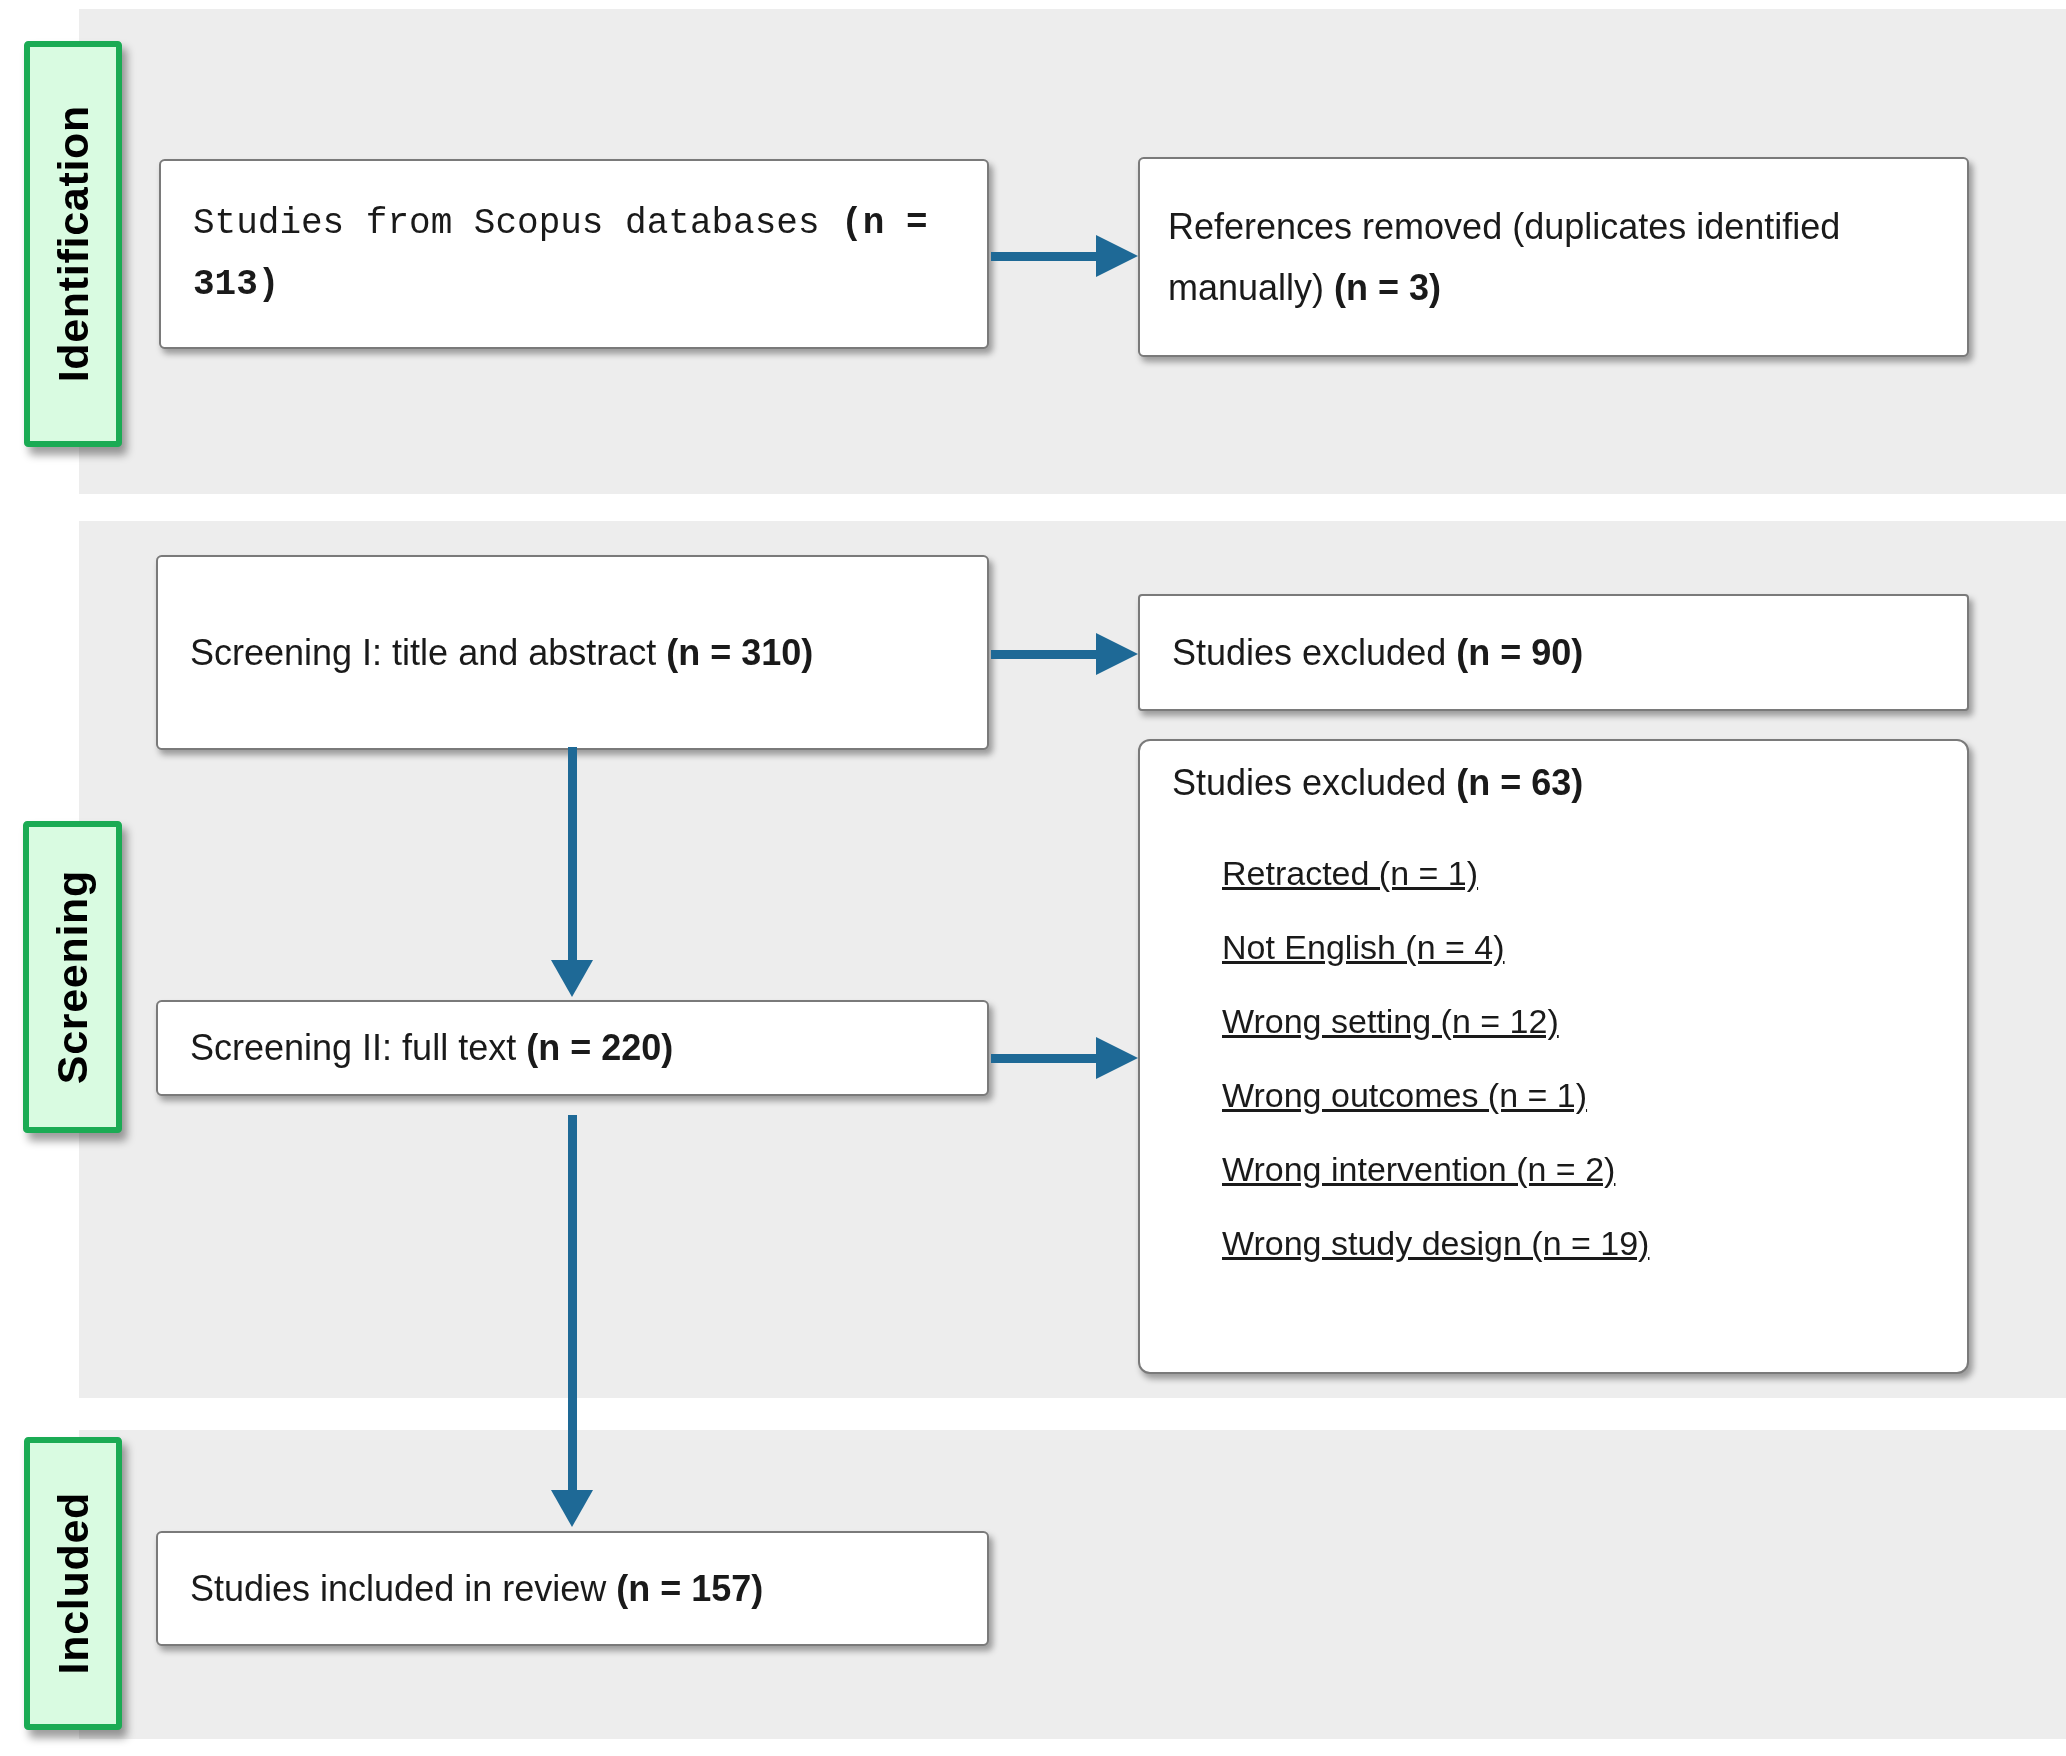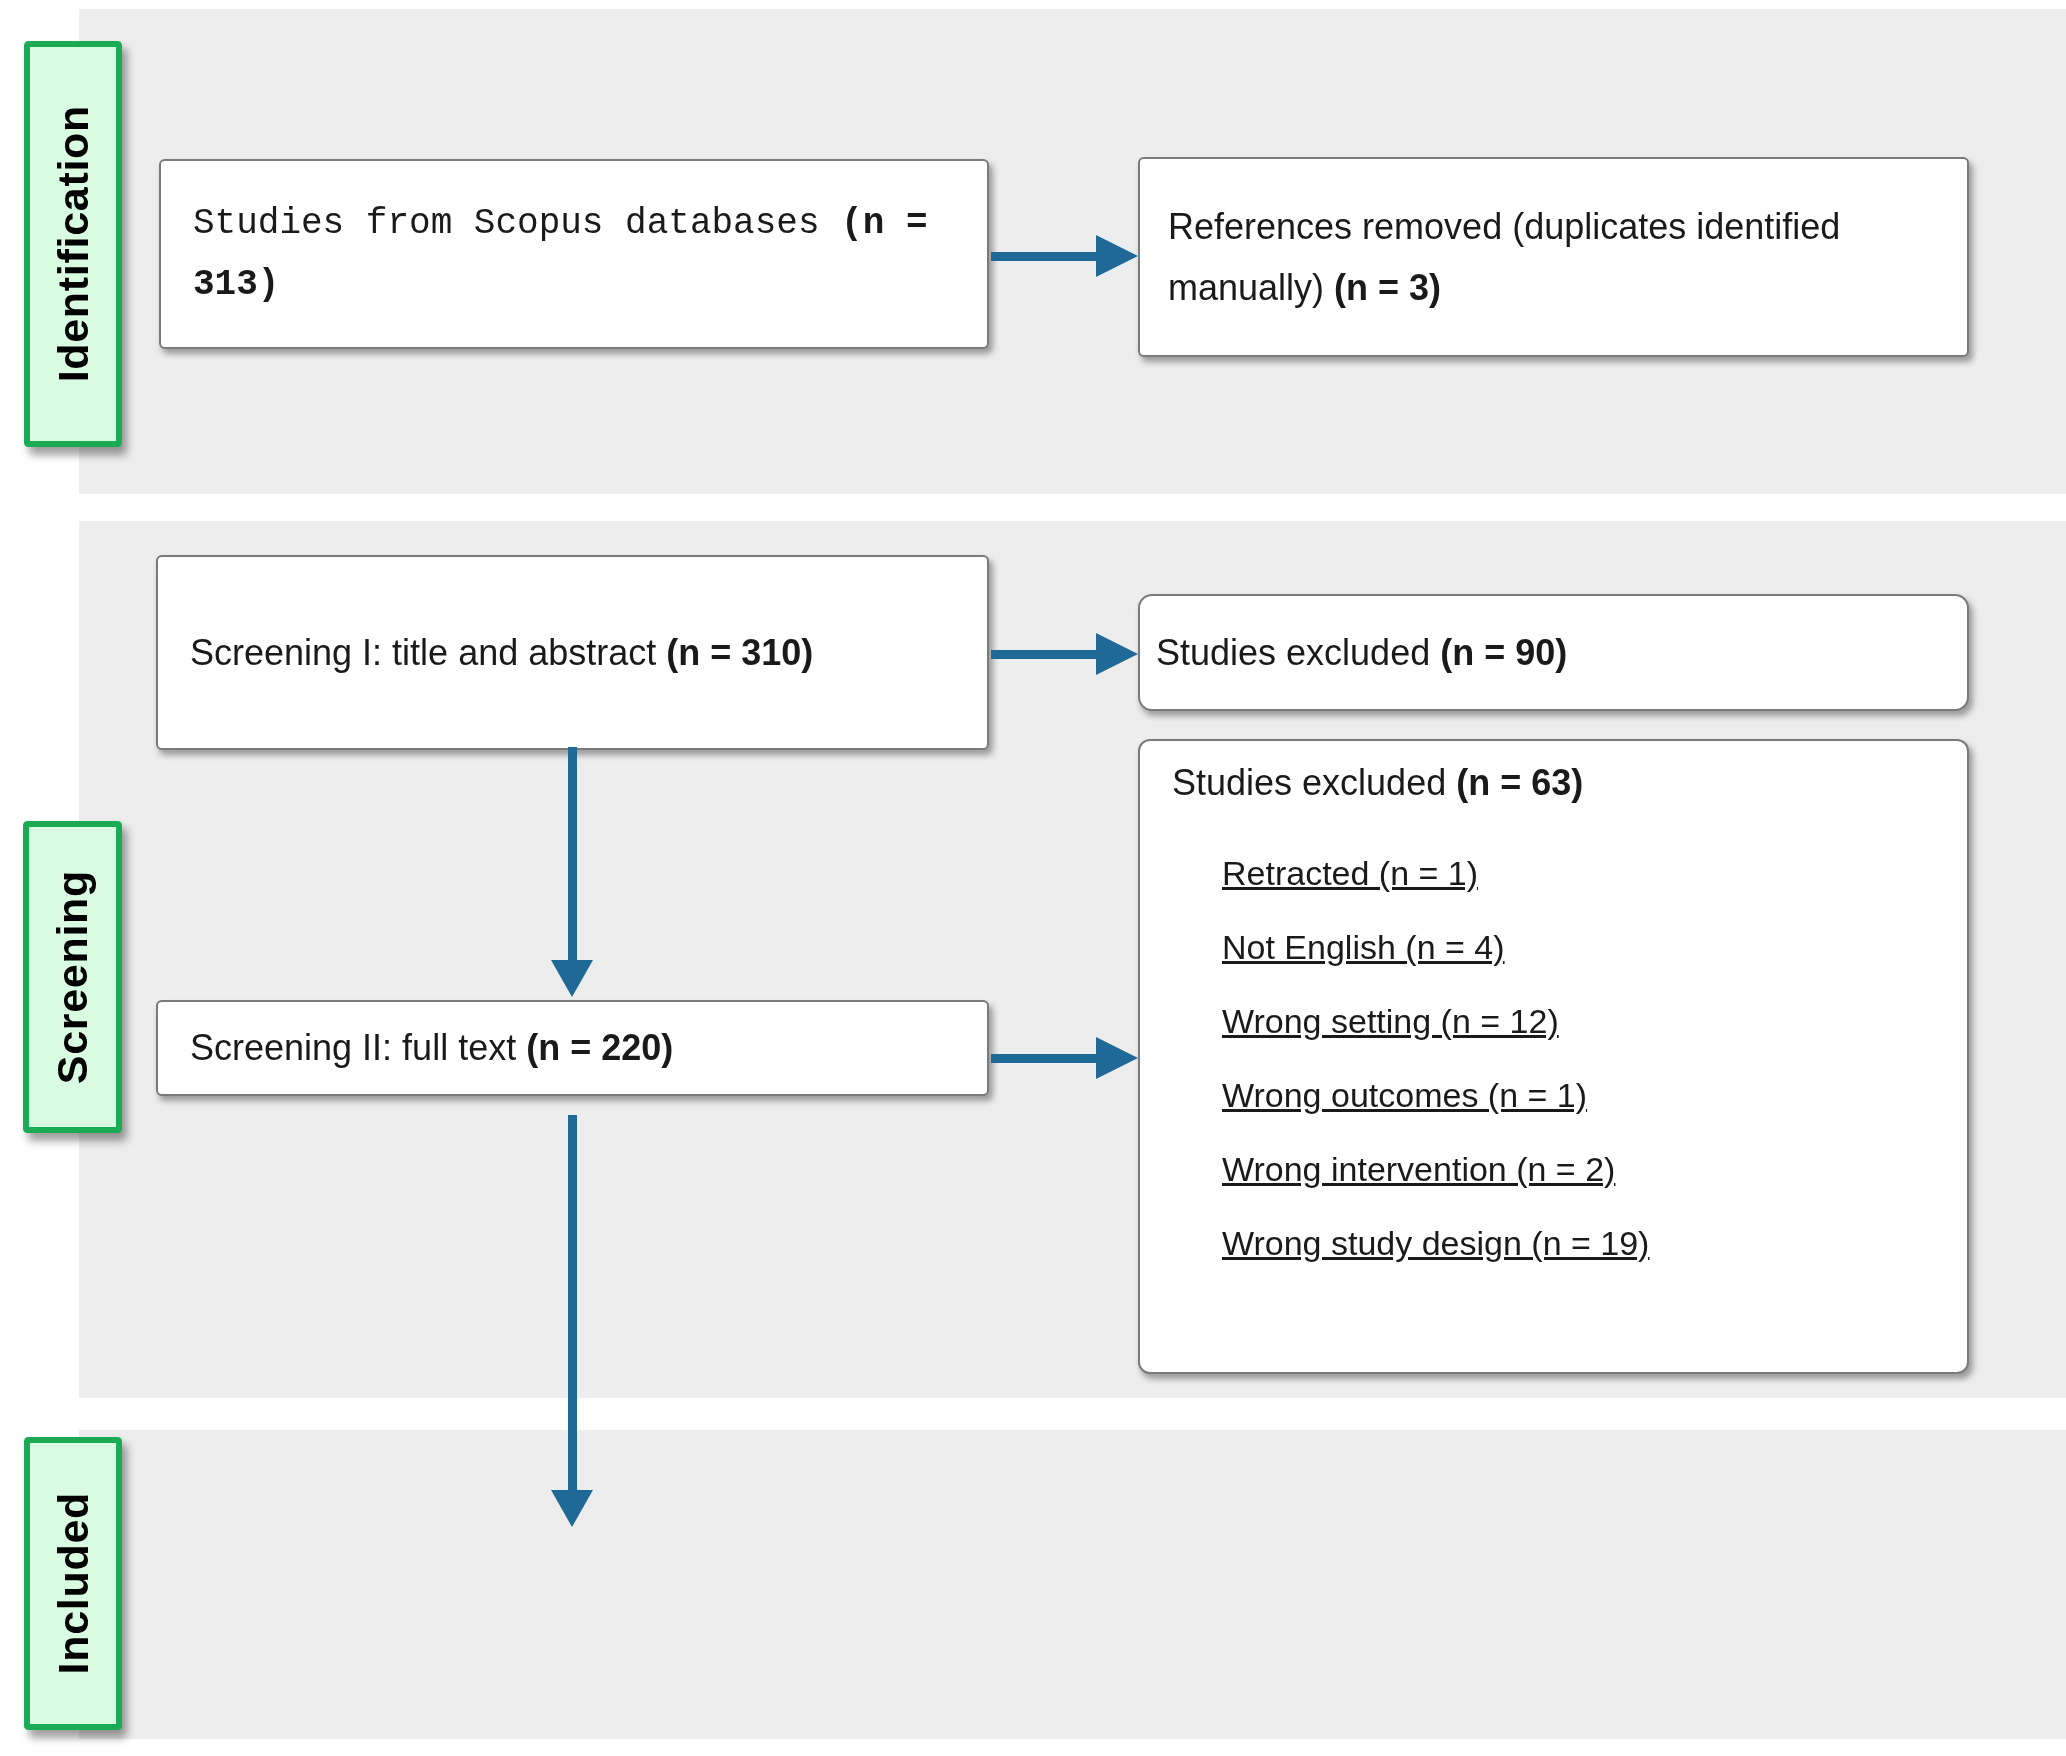--- a/index.html
+++ b/index.html
@@ -64,21 +64,21 @@
     align-items: center;
     font-size: 36px;
     line-height: 1.7;
     padding: 7.2px 32px;
   }
   .box .count { font-weight: bold; }
 
   .box.scopus      { left: 159px;  top: 159px;  width: 830px; height: 190px; font-family: Liberation Mono, monospace; }
   .box.refs        { left: 1138px; top: 157px;  width: 831px; height: 200px; padding-left: 28px; }
   .box.screen1     { left: 156px;  top: 555px;  width: 833px; height: 195px; }
-  .box.excl90      { left: 1138px; top: 594px;  width: 831px; height: 117px; border-radius: 14px; padding-left: 16px; }
+  .box.excl90      { left: 1138px; top: 594px;  width: 831px; height: 117px; border-radius: 4px; }
   .box.excl63      { left: 1138px; top: 739px; width: 831px; height: 635px; border-radius: 12px;
                      display: block; padding-top: 20px; }
   .box.screen2     { left: 156px;  top: 1000px; width: 833px; height: 96px; }
   .box.includedbox { left: 156px;  top: 1531px; width: 833px; height: 115px; }
 
   .excl63 .excl63-title { margin: 0; line-height: 43px; }
   .excl63 ul {
     list-style: none;
     margin: 33px 0 0 0;
     padding: 0 0 0 50px;
@@ -161,20 +161,23 @@
       <li>Wrong outcomes (n = 1)</li>
       <li>Wrong intervention (n = 2)</li>
       <li>Wrong study design (n = 19)</li>
     </ul>
   </div>
 
   <div class="box screen2">
     <p style="margin:0"><span>Screening II: full text </span><span class="count">(n = 220)</span></p>
   </div>
 
+  <div class="box includedbox">
+    <p style="margin:0"><span>Studies included in review </span><span class="count">(n = 157)</span></p>
+  </div>
 
   <div>
     <div class="arrow-shaft-h" style="left:991px; top:252px; width:107px;"></div>
     <div class="arrowhead-right" style="left:1096px; top:235px;"></div>
   </div>
 
   <div>
     <div class="arrow-shaft-h" style="left:991px; top:650px; width:107px;"></div>
     <div class="arrowhead-right" style="left:1096px; top:633px;"></div>
   </div>

